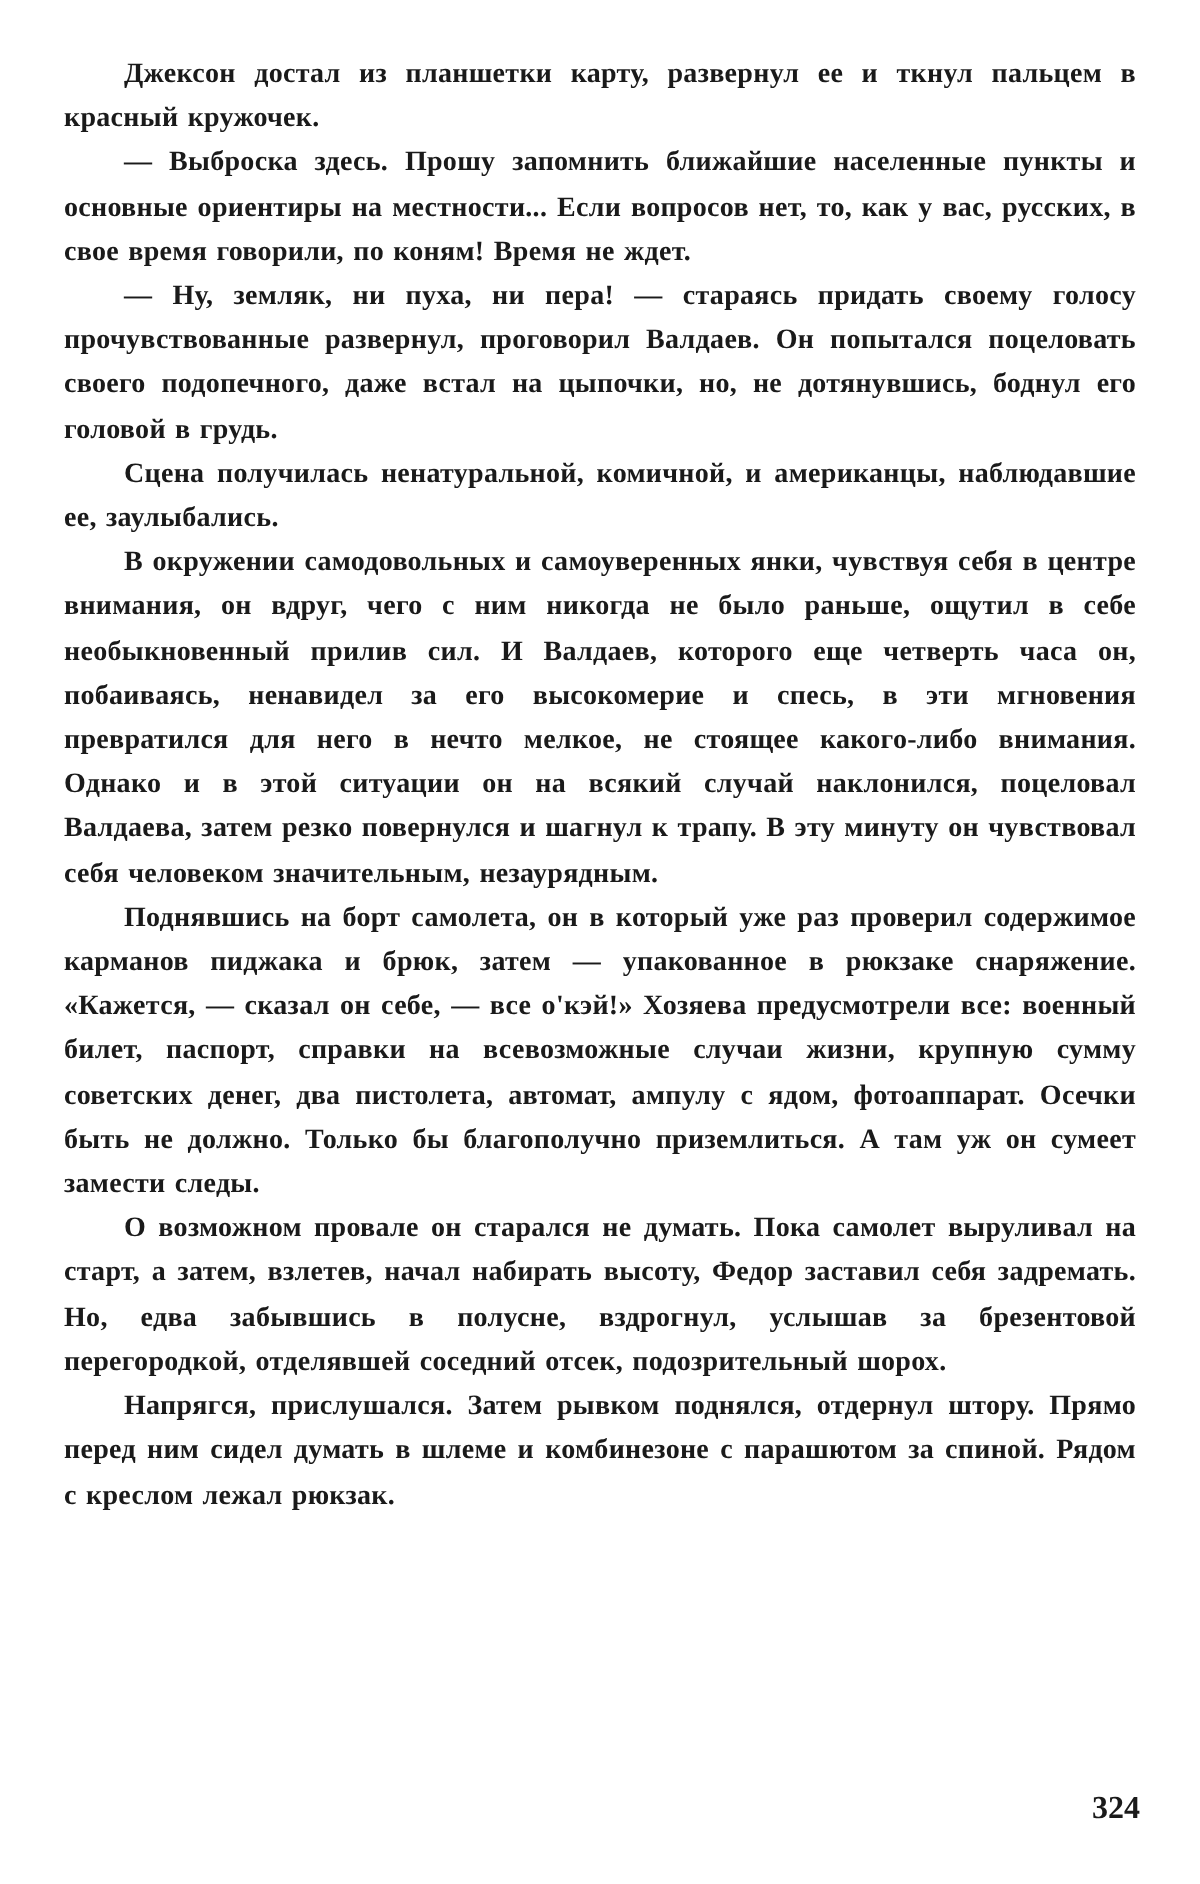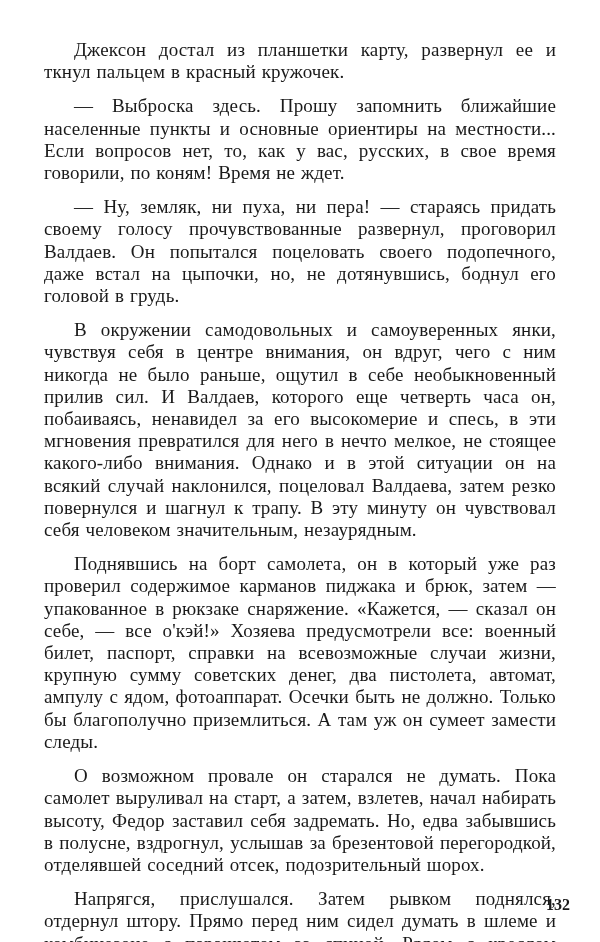--- a/index.html
+++ b/index.html
@@ -15,45 +15,47 @@
       color: #1a1a1a;
       font-family: "Liberation Serif", "DejaVu Serif", serif;
     }
     .page {
       position: absolute;
       left: 32px;
       top: 27px;
       width: 536px;
     }
     .para {
-      margin: 12px;
-      font-size: 19px;
+      margin: 0;
+      font-size: 14px;
       line-height: 22.2px;
       text-align: justify;
       text-indent: 30px;
       hyphens: manual;
       letter-spacing: 0.15px;
       word-spacing: 1px;
+      font-weight: bold;
     }
     .page-number {
       position: absolute;
       left: 546px;
       top: 896px;
       font-size: 16px;
       font-weight: bold;
       font-family: "Liberation Serif", "DejaVu Serif", serif;
       color: #1a1a1a;
     }
   </style>
 </head>
 <body>
 
 <div class="page">
   <p class="para">Джексон достал из планшетки карту, развернул ее и ткнул пальцем в красный кружочек.</p>
   <p class="para">— Выброска здесь. Прошу запомнить ближайшие населенные пункты и основные ориентиры на местности... Если вопросов нет, то, как у вас, русских, в свое время говорили, по коням! Время не ждет.</p>
   <p class="para">— Ну, земляк, ни пуха, ни пера! — стараясь придать своему голосу прочувствованные развернул, проговорил Валдаев. Он попытался поцеловать своего подопечного, даже встал на цыпочки, но, не дотянувшись, боднул его головой в грудь.</p>
+  <p class="para">Сцена получилась ненатуральной, комичной, и американцы, наблюдавшие ее, заулыбались.</p>
   <p class="para">В окружении самодовольных и самоуверенных янки, чувствуя себя в центре внимания, он вдруг, чего с ним никогда не было раньше, ощутил в себе необыкновенный прилив сил. И Валдаев, которого еще четверть часа он, побаиваясь, ненавидел за его высокомерие и спесь, в эти мгновения превратился для него в нечто мелкое, не стоящее какого-либо внимания. Однако и в этой ситуации он на всякий случай наклонился, поцеловал Валдаева, затем резко повернулся и шагнул к трапу. В эту минуту он чувствовал себя человеком значительным, незаурядным.</p>
   <p class="para">Поднявшись на борт самолета, он в который уже раз проверил содержимое карманов пиджака и брюк, затем — упакованное в рюкзаке снаряжение. «Кажется, — сказал он себе, — все о'кэй!» Хозяева предусмотрели все: военный билет, паспорт, справки на всевозможные случаи жизни, крупную сумму советских денег, два пистолета, автомат, ампулу с ядом, фотоаппарат. Осечки быть не должно. Только бы благополучно приземлиться. А там уж он сумеет замести следы.</p>
   <p class="para">О возможном провале он старался не думать. Пока самолет выруливал на старт, а затем, взлетев, начал набирать высоту, Федор заставил себя задремать. Но, едва забывшись в полусне, вздрогнул, услышав за брезентовой перегородкой, отделявшей соседний отсек, подозрительный шорох.</p>
   <p class="para">Напрягся, прислушался. Затем рывком поднялся, отдернул штору. Прямо перед ним сидел думать в шлеме и комбинезоне с парашютом за спиной. Рядом с креслом лежал рюкзак.</p>
 </div>
 
-<div class="page-number">132</div>
+<div class="page-number">324</div>
 
 </body></html>

